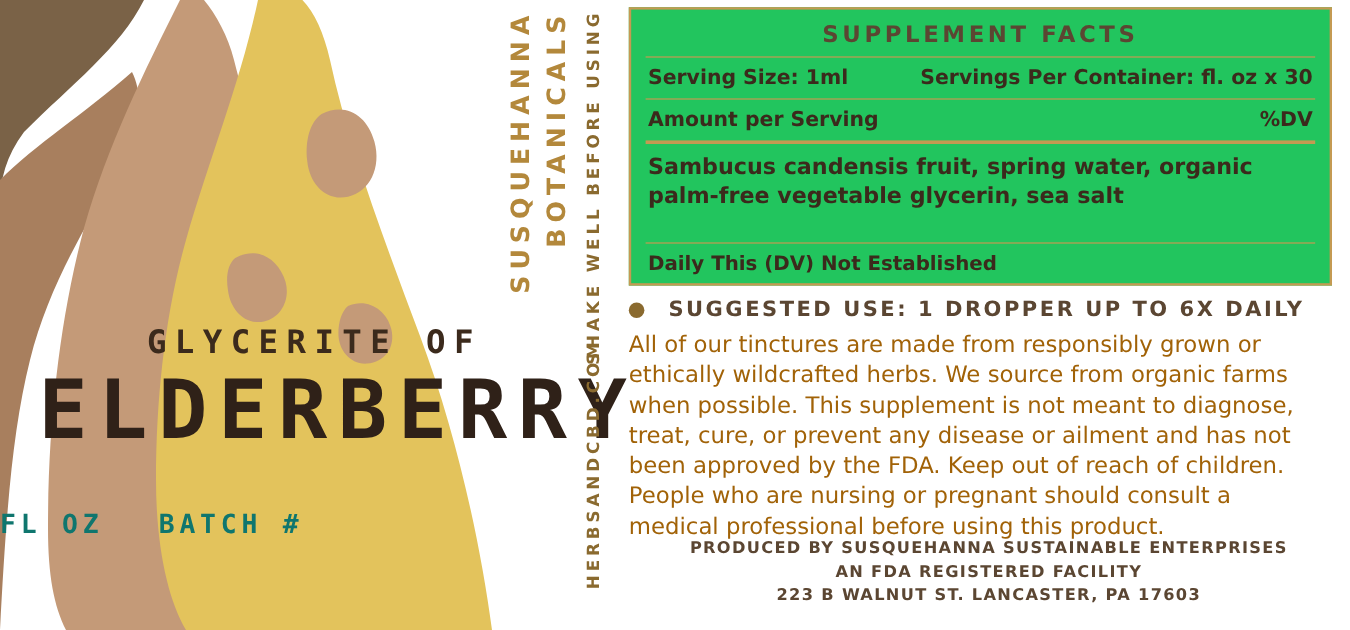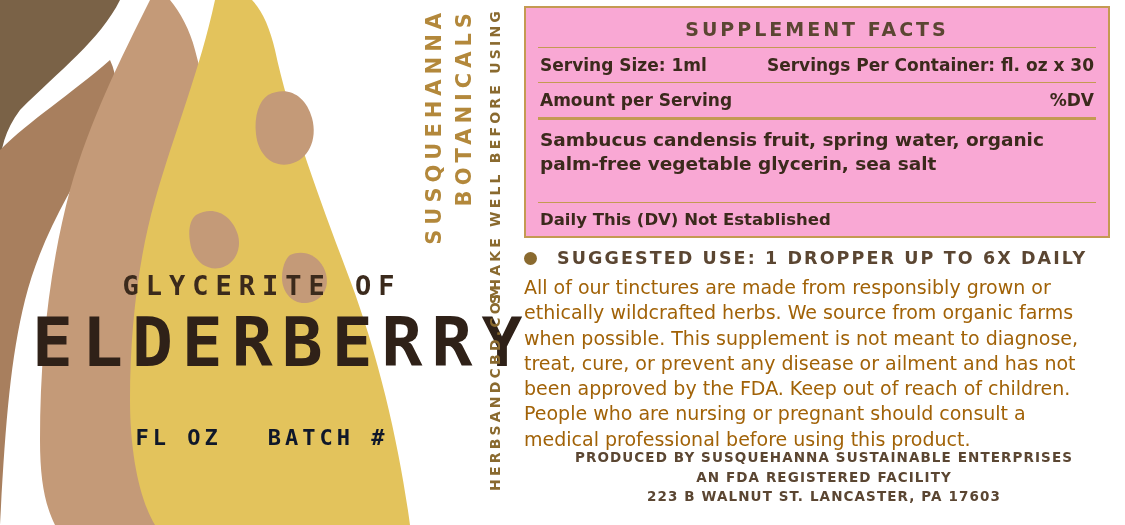--- a/index.html
+++ b/index.html
@@ -58,28 +58,26 @@
     letter-spacing: 9px;
     color: #2f2118;
     margin: 0;
     white-space: nowrap;
   }
   .flmeta {
     position: absolute;
     left: 0;
     top: 425px;
     width: 460px;
-    text-align: center;
     font-family: "DejaVu Sans Mono", monospace;
     font-size: 22px;
     font-weight: 700;
     letter-spacing: 4px;
-    color: #0f172a;
-    white-space: nowrap;
-    margin-left: 32px;
+    color: #0f766e;
+    white-space: nowrap;
   }
   .flmeta .gap { display: inline-block; width: 46px; }
 
   
   .vtext {
     position: absolute;
     writing-mode: vertical-rl;
     transform: rotate(180deg);
     white-space: nowrap;
     font-family: "DejaVu Sans", sans-serif;
@@ -116,21 +114,21 @@
 
   
   .facts {
     position: absolute;
     left: 524px;
     top: 6px;
     width: 586px;
     height: 232px;
     border: 2px solid #c49a52;
     box-sizing: border-box;
-    background: #f9a8d4;
+    background: #22c55e;
     padding: 8px 12px 6px 12px;
   }
   .facts-title {
     text-align: center;
     font-size: 19px;
     font-weight: 700;
     letter-spacing: 3px;
     color: #5b4632;
     margin: 2px 0 7px 0;
   }

